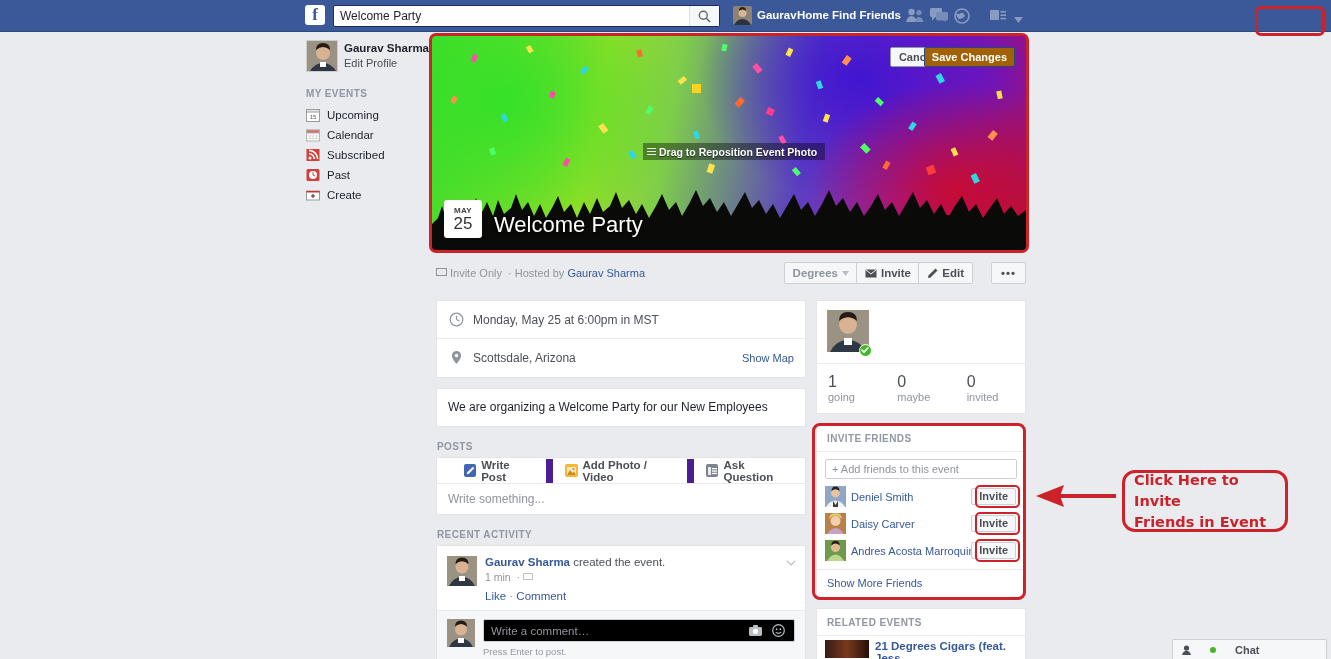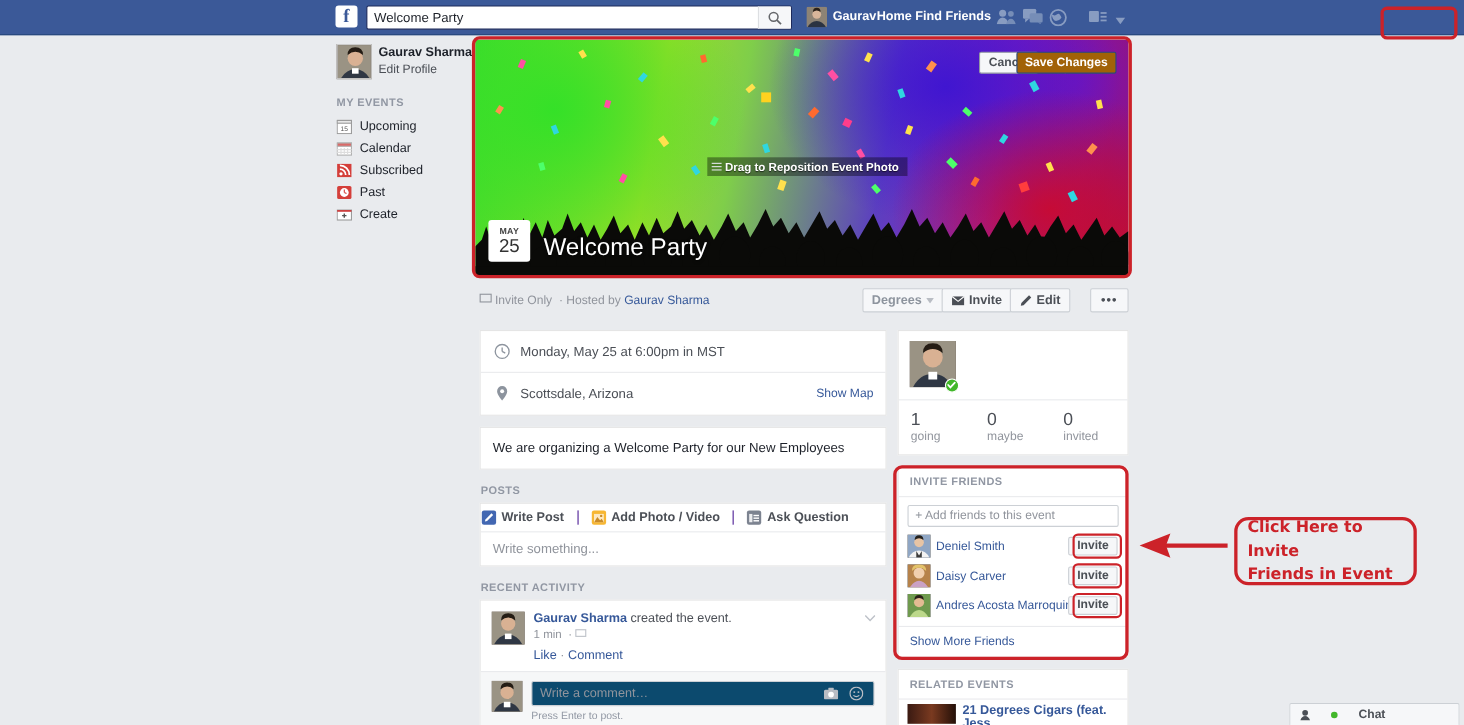--- a/index.html
+++ b/index.html
@@ -189,25 +189,25 @@
   #desc-card { margin-top: 10px; padding: 11px 11px 12px 11px; }
   #desc-text { font-size: 12px; color: #1d2129; }
 
   .sec-label {
     margin: 14px 0 5px 1px; font-size: 10px; font-weight: bold;
     color: #9197a3; letter-spacing: .4px;
   }
   #composer { height: 58px; position: relative; }
   #composer-tabs {
     position: relative; height: 26px; border-bottom: 1px solid #e9eaed;
-    display: flex; align-items: center; padding-left: 1px; gap: 0;
+    display: flex; align-items: center; padding-left: 27px; gap: 0;
   }
   .ctab { display: flex; align-items: center; gap: 5px; font-size: 11.5px;
           font-weight: bold; color: #4b4f56; cursor: pointer; padding-right: 12px; }
-  .ctab.sep { border-left: 1px solid #4c1d95; padding-left: 12px; }
+  .ctab.sep { border-left: 7px solid #4c1d95; padding-left: 12px; }
   .ctab-ico { width: 13px; height: 13px; border-radius: 2px; }
   #composer-input {
     position: absolute; left: 11px; top: 34px; font-size: 12px; color: #90949c;
     cursor: text;
   }
 
   #activity-card { position: relative; }
   #act-top { position: relative; padding: 10px 10px 8px 48px; min-height: 56px; }
   #act-avatar { position: absolute; left: 10px; top: 10px; width: 30px; height: 30px;
                 overflow: hidden; background:#6b6257; cursor: pointer; }
@@ -219,21 +219,21 @@
   #act-actions { font-size: 11.5px; color: #365899; margin-top: 7px; }
   #act-actions span { cursor: pointer; }
   #act-caret { position: absolute; right: 9px; top: 11px; width: 10px; height: 7px; cursor: pointer; }
   #comment-area {
     position: relative; background: #f6f7f8; border-top: 1px solid #e9eaed;
     padding: 8px 10px 8px 46px; min-height: 46px;
   }
   #cmt-avatar { position: absolute; left: 10px; top: 8px; width: 28px; height: 28px;
                 overflow: hidden; background:#6b6257; cursor: pointer; }
   #cmt-box {
-    position: relative; height: 23px; background: #0c4a6e;
+    position: relative; height: 23px; background: #000000;
     border: 1px solid #ccd0d5; border-radius: 2px;
   }
   #cmt-placeholder { position: absolute; left: 7px; top: 5px; font-size: 11.5px; color: #90949c; }
   #cmt-cam { position: absolute; right: 32px; top: 5px; width: 13px; height: 11px; cursor: pointer; }
   #cmt-emoji { position: absolute; right: 9px; top: 4px; width: 13px; height: 13px; cursor: pointer; }
   #cmt-hint { margin-top: 4px; font-size: 9.5px; color: #9197a3; }
 
   
   #rightcol { position: absolute; left: 816px; top: 300px; width: 210px; }
   #guests-card { }

